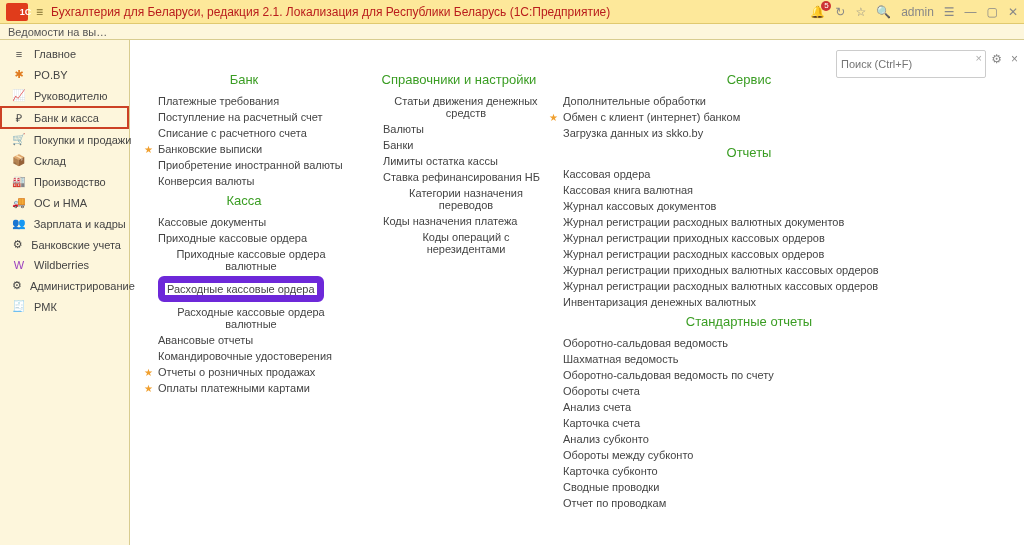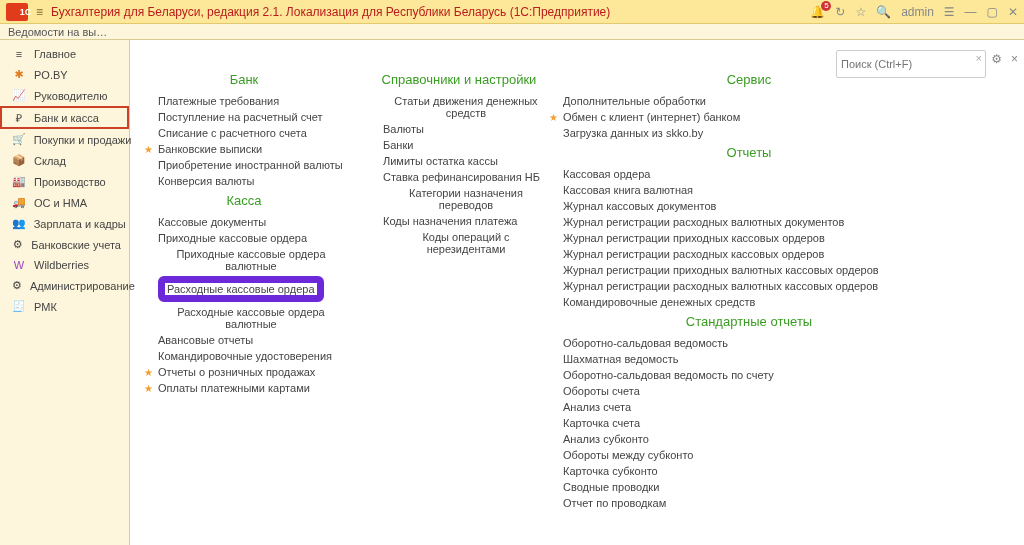--- a/index.html
+++ b/index.html
@@ -387,21 +387,21 @@
           <div class="link-item">
             <span>Журнал регистрации расходных кассовых ордеров</span>
           </div>
           <div class="link-item">
             <span>Журнал регистрации приходных валютных кассовых ордеров</span>
           </div>
           <div class="link-item">
             <span>Журнал регистрации расходных валютных кассовых ордеров</span>
           </div>
           <div class="link-item">
-            <span>Командировочные денежных средств</span>
+            <span>Инвентаризация денежных валютных</span>
           </div>
           <div class="section-title">Стандартные отчеты</div>
           <div class="link-item">
             <span>Оборотно-сальдовая ведомость</span>
           </div>
           <div class="link-item">
             <span>Шахматная ведомость</span>
           </div>
           <div class="link-item">
             <span>Оборотно-сальдовая ведомость по счету</span>

